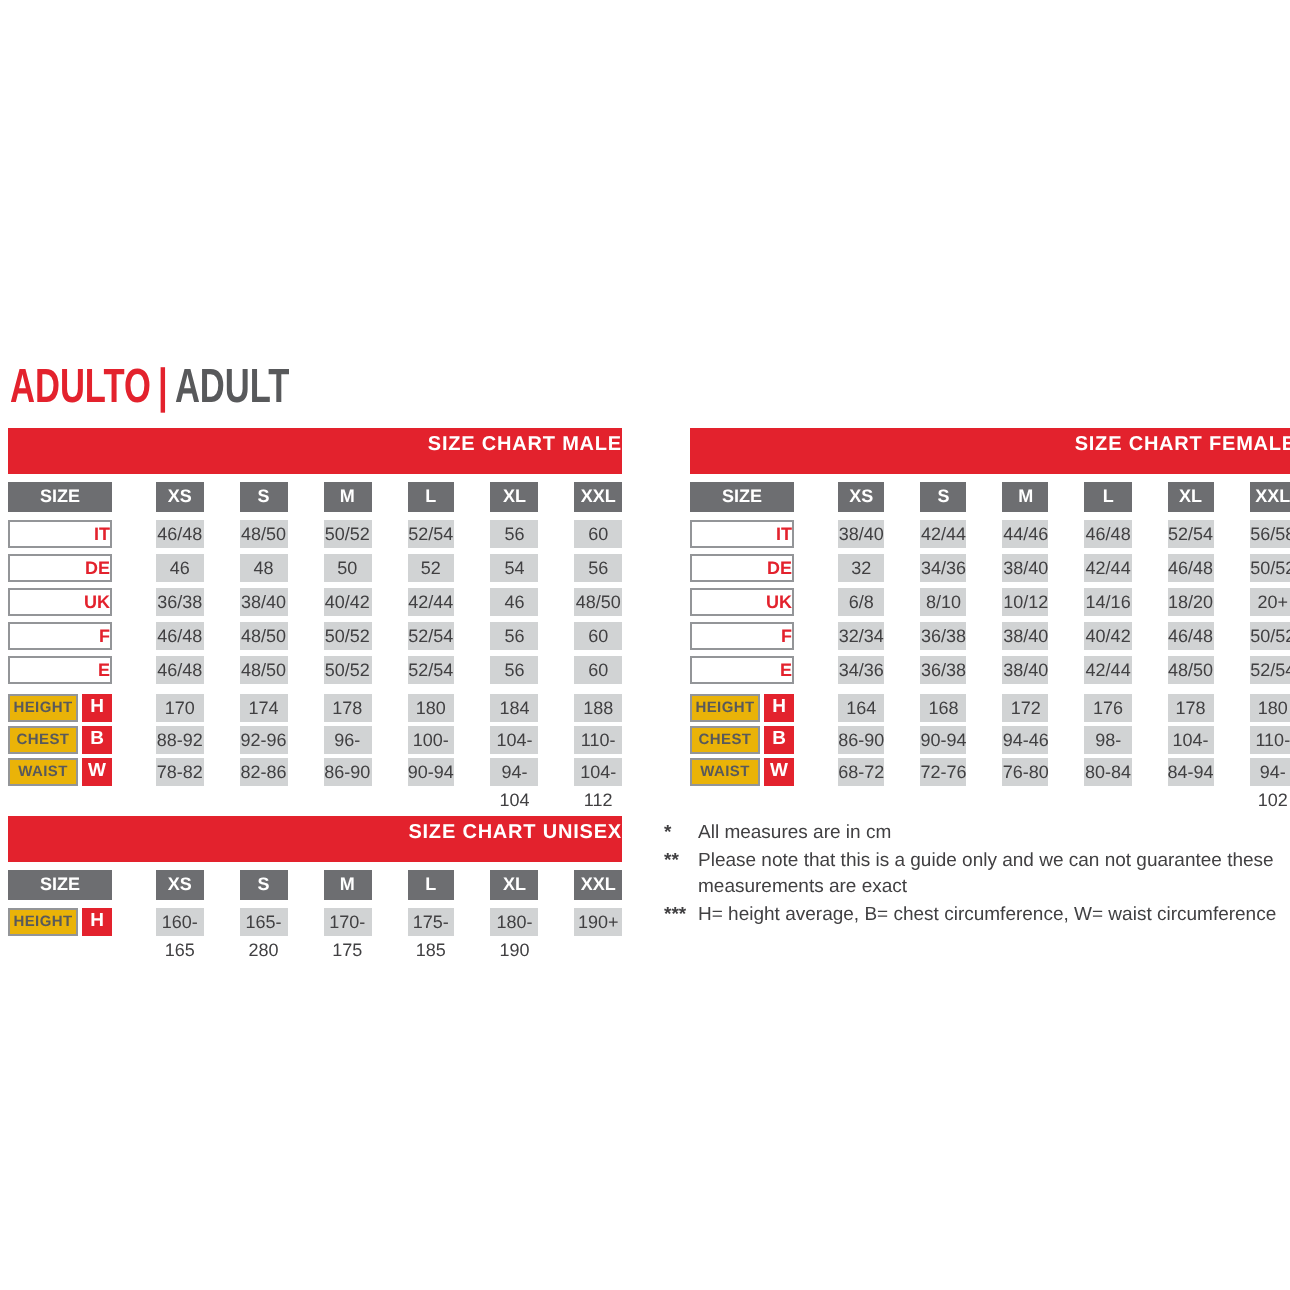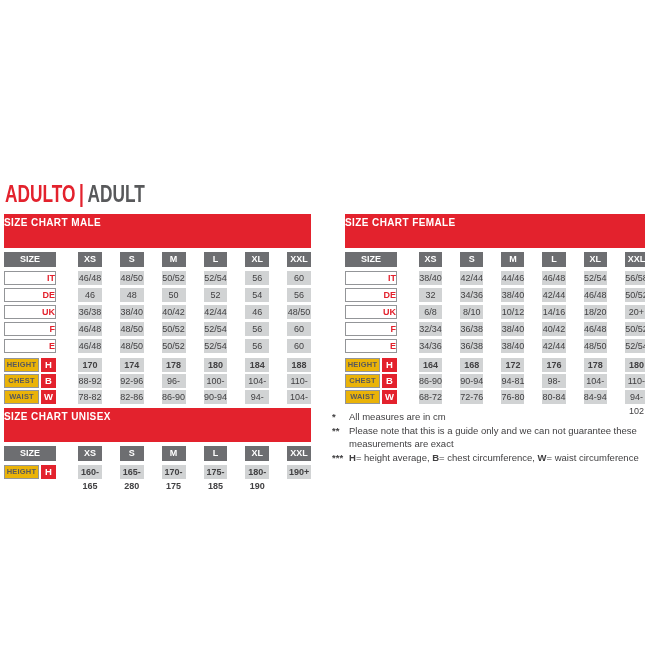--- a/index.html
+++ b/index.html
@@ -19,35 +19,35 @@
   .t-red{color:var(--red)}
   .t-sep{color:var(--red);margin:0 5px;font-weight:bold}
   .t-gray{color:var(--titlegray)}
 
   .chart{position:absolute}
   #table-male{left:4px;top:214px;width:307px}
   #table-female{left:345px;top:214px;width:303px}
   #table-unisex{left:4px;top:408px;width:307px}
 
   .bar{
-    height:34px;line-height:17px;background:var(--red);color:#fff;font-weight:bold;
-    font-size:10px;text-align:left;letter-spacing:.4px;margin-bottom:4px;
+    height:23px;line-height:17px;background:var(--red);color:#fff;font-weight:bold;
+    font-size:10px;text-align:right;letter-spacing:.4px;margin-bottom:4px;
   }
   .row{display:grid;grid-template-columns:56px repeat(6,1fr);column-gap:18px;margin-bottom:3px}
   .row > :first-child{margin-right:4px}
   .hdr-row{margin-bottom:4px}
   .hcell{height:15px;line-height:15px;background:var(--hdrgray);color:#fff;font-weight:bold;font-size:9px;text-align:center}
   .lbl{height:14px;line-height:12px;background:#fff;border:1px solid var(--border);color:var(--red);font-weight:bold;font-size:9px;text-align:right}
   .cell{height:14px;line-height:14px;background:var(--cellgray);color:var(--celltext);font-size:9px;text-align:center}
   .mgap{height:2px}
   .measure-row{margin-bottom:2px}
   .mlabelwrap{display:flex;height:14px}
   .mlbl{flex:1;background:#eab308;border:1px solid var(--border);color:var(--titlegray);font-weight:bold;font-size:7.5px;line-height:12px;text-align:center;letter-spacing:.2px;margin-right:2px}
   .mletter{width:15px;background:var(--red);color:#fff;font-weight:bold;font-size:9.5px;line-height:14px;text-align:center}
-  .b{font-weight:bold}
+  .b{font-weight:normal}
 
   .footnotes{position:absolute;left:332px;top:410px;width:310px;font-size:9.5px;color:var(--celltext)}
   .fline{display:grid;grid-template-columns:17px 1fr;line-height:13px;margin-bottom:1px}
   .fmark{font-weight:bold}
 </style>
 </head>
 <body>
 
 <div>
   <h1 class="title">
@@ -217,21 +217,21 @@
         <div class="cell measure-cell b">178</div>
         <div class="cell measure-cell b">180</div>
       </div>
       <div class="row measure-row">
         <div class="mlabelwrap">
           <div class="mlbl">CHEST</div>
           <div class="mletter">B</div>
         </div>
         <div class="cell measure-cell">86-90</div>
         <div class="cell measure-cell">90-94</div>
-        <div class="cell measure-cell">94-81</div>
+        <div class="cell measure-cell">94-46</div>
         <div class="cell measure-cell">98-104</div>
         <div class="cell measure-cell">104-110</div>
         <div class="cell measure-cell">110-118</div>
       </div>
       <div class="row measure-row">
         <div class="mlabelwrap">
           <div class="mlbl">WAIST</div>
           <div class="mletter">W</div>
         </div>
         <div class="cell measure-cell">68-72</div>

